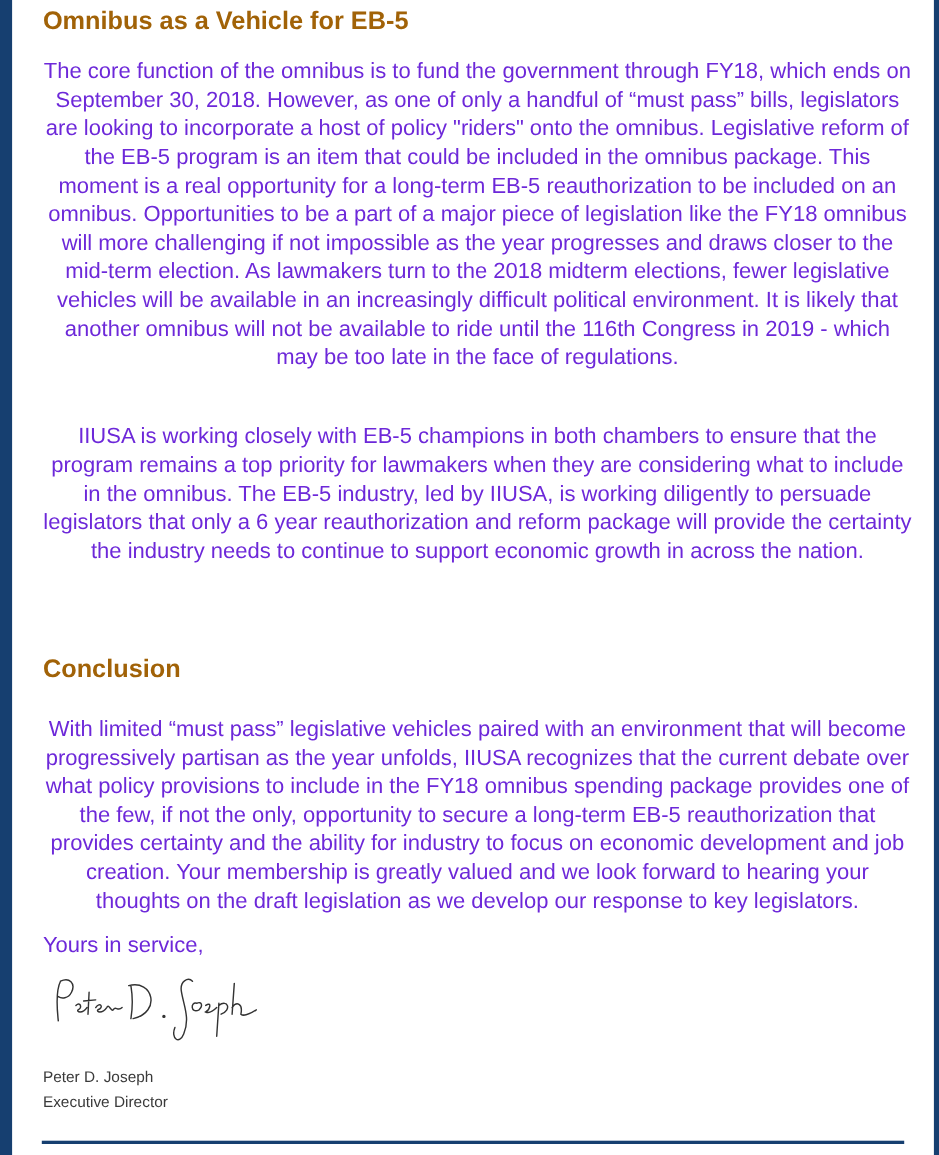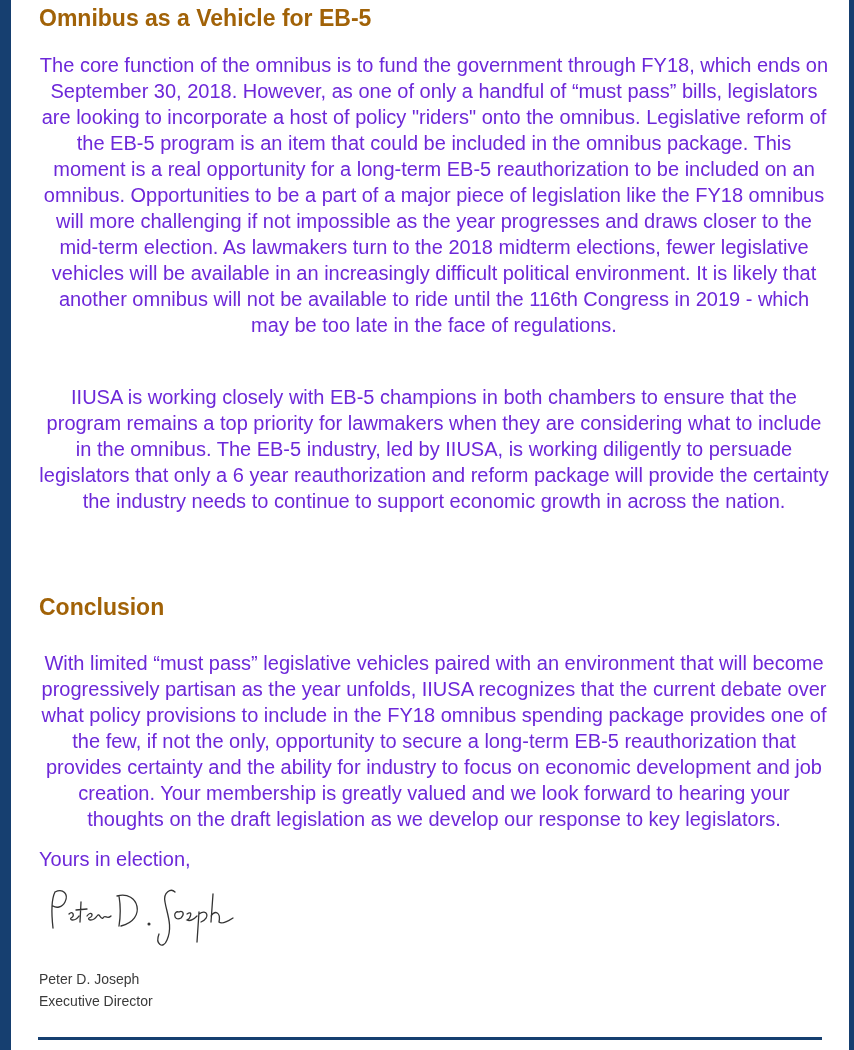--- a/index.html
+++ b/index.html
@@ -36,21 +36,21 @@
 <div class="bar-right"></div>
 
 <div class="content">
   <h2 class="h-omnibus">Omnibus as a Vehicle for EB-5</h2>
   <p class="p1">The core function of the omnibus is to fund the government through FY18, which ends on September 30, 2018. However, as one of only a handful of “must pass” bills, legislators are looking to incorporate a host of policy "riders" onto the omnibus. Legislative reform of the EB-5 program is an item that could be included in the omnibus package. This moment is a real opportunity for a long-term EB-5 reauthorization to be included on an omnibus. Opportunities to be a part of a major piece of legislation like the FY18 omnibus will more challenging if not impossible as the year progresses and draws closer to the mid-term election. As lawmakers turn to the 2018 midterm elections, fewer legislative vehicles will be available in an increasingly difficult political environment. It is likely that another omnibus will not be available to ride until the 116th Congress in 2019 - which may be too late in the face of regulations.</p>
   <p class="p2">IIUSA is working closely with EB-5 champions in both chambers to ensure that the program remains a top priority for lawmakers when they are considering what to include in the omnibus. The EB-5 industry, led by IIUSA, is working diligently to persuade legislators that only a 6 year reauthorization and reform package will provide the certainty the industry needs to continue to support economic growth in across the nation.</p>
 
   <h2 class="h-concl">Conclusion</h2>
   <p class="p3">With limited “must pass” legislative vehicles paired with an environment that will become progressively partisan as the year unfolds, IIUSA recognizes that the current debate over what policy provisions to include in the FY18 omnibus spending package provides one of the few, if not the only, opportunity to secure a long-term EB-5 reauthorization that provides certainty and the ability for industry to focus on economic development and job creation. Your membership is greatly valued and we look forward to hearing your thoughts on the draft legislation as we develop our response to key legislators.</p>
 
-  <p class="closing">Yours in election,</p>
+  <p class="closing">Yours in service,</p>
 
   <svg class="sig" viewBox="0 0 200 80" fill="none" stroke="#333" stroke-width="1.3" stroke-linecap="round">
     <path d="M10 48 C8 30, 9 18, 12 12 M12 12 C20 8, 26 14, 22 22 C19 28, 13 28, 10 26"></path>
     <path d="M26 34 C30 30, 32 36, 28 38 C26 40, 32 42, 36 36 M38 22 L37 42 M33 30 L44 29"></path>
     <path d="M44 36 C48 30, 52 36, 46 38 C44 40, 50 42, 54 36 C56 32, 58 40, 60 38 C62 34, 64 40, 68 36"></path>
     <path d="M76 16 C78 28, 77 40, 76 46 M74 16 C96 10, 104 40, 78 46"></path>
     <circle cx="106" cy="44" r="0.9" fill="#333"></circle>
     <path d="M132 12 C128 8, 120 12, 122 22 C124 34, 130 46, 124 60 C120 70, 112 64, 116 54"></path>
     <path d="M136 32 C130 30, 130 42, 138 38 C142 34, 140 30, 136 32 M144 34 C150 30, 148 38, 144 40 C148 42, 152 38, 154 36"></path>
     <path d="M156 32 L154 62 M156 34 C164 28, 168 38, 158 42"></path>

